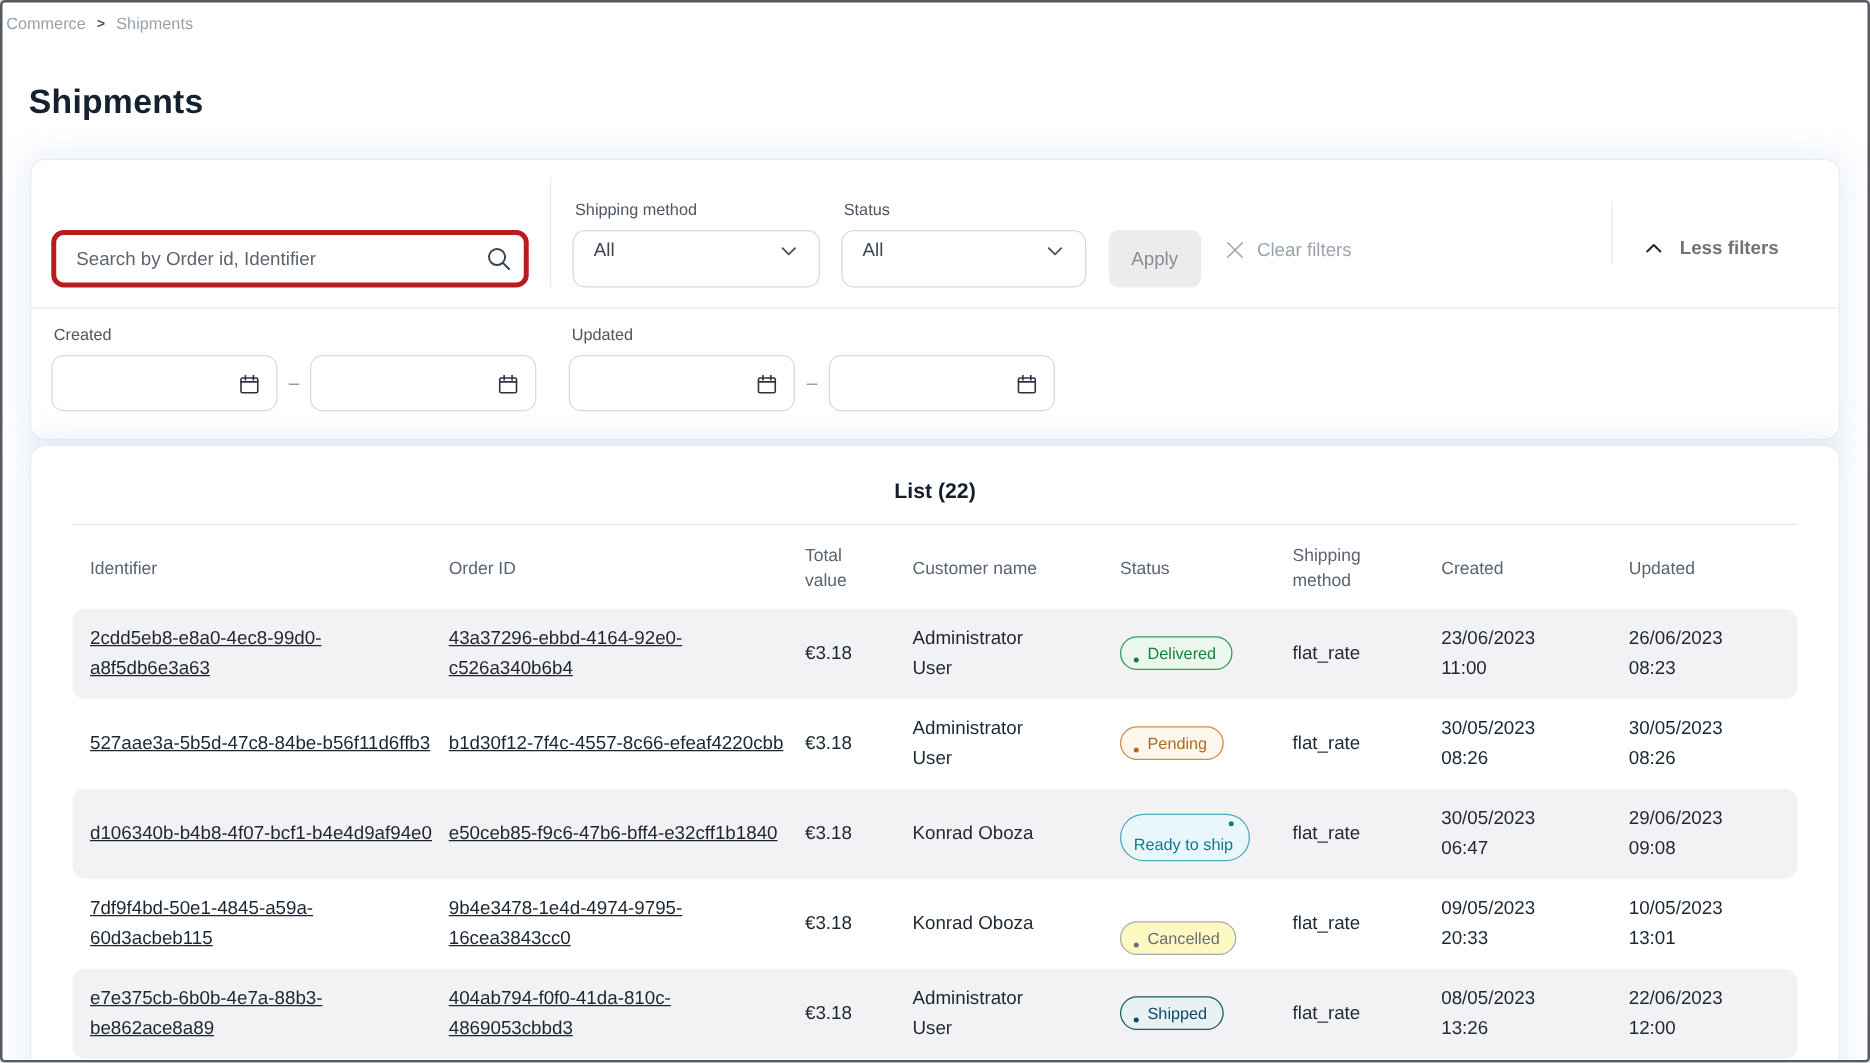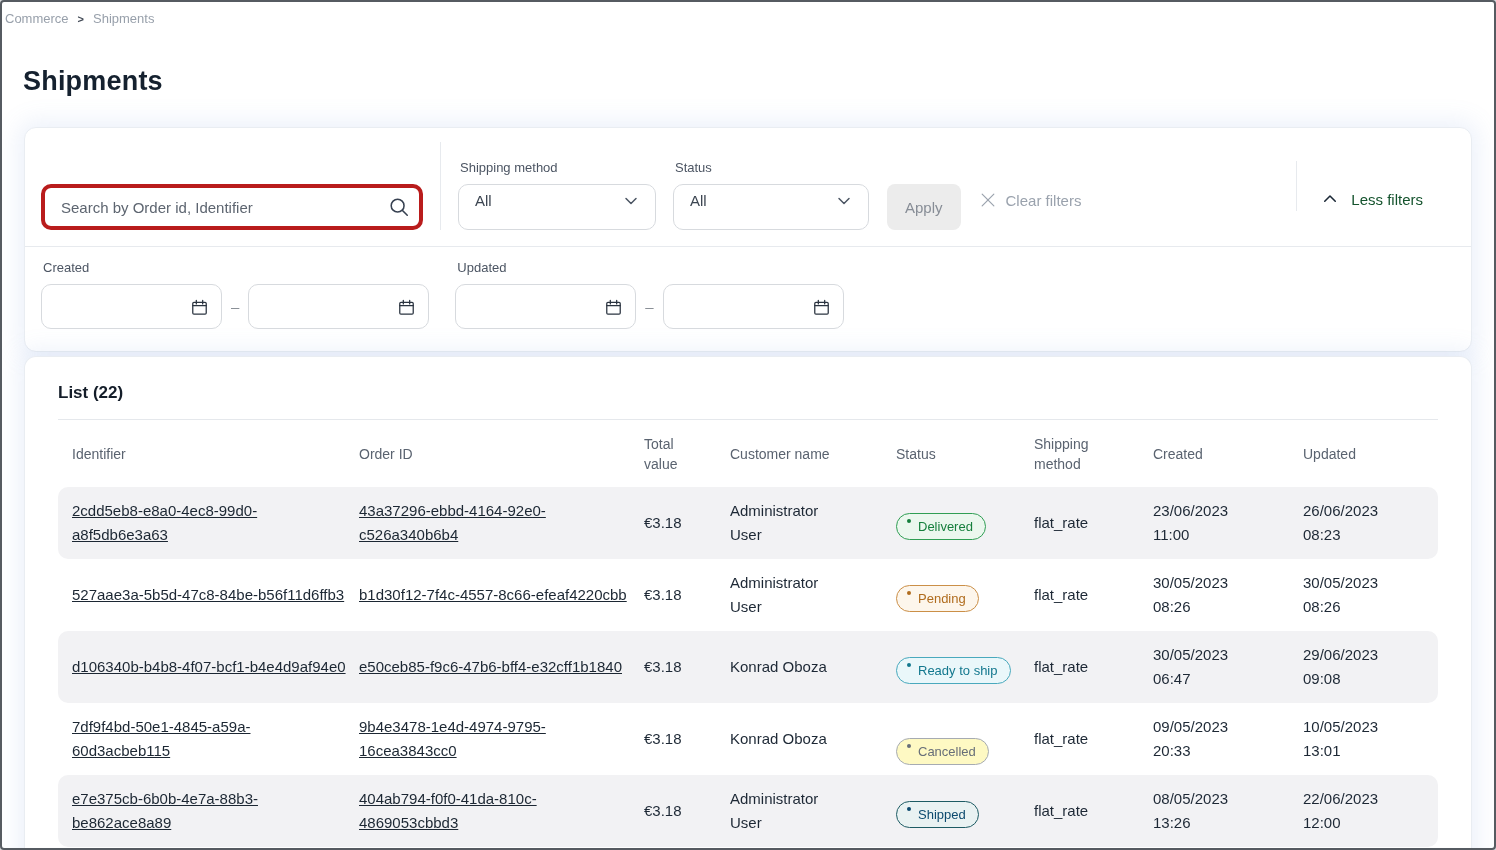--- a/index.html
+++ b/index.html
@@ -64,43 +64,43 @@
     font-family: "Liberation Sans", sans-serif;
     border-radius: 8px; cursor: pointer;
   }
   .clear-filters {
     margin-left: 17px; display: flex; align-items: center; gap: 8px;
     color: #9aa2ad; font-size: 15px; cursor: pointer;
     align-self: center; margin-top: 28px;
   }
   .spacer { flex: 1; }
   .toggle-filters {
-    display: flex; align-items: center; gap: 12px;
-    font-size: 15px; font-weight: 400; color: #14532d; cursor: pointer;
+    display: flex; align-items: flex-start; gap: 12px;
+    font-size: 15px; font-weight: 700; color: #737373; cursor: pointer;
     align-self: center; margin-top: 26px; margin-right: 32px;
   }
   .hdiv { height: 1px; background: #e7eaee; }
   
   .filters-row2 { display: flex; padding: 13px 16px 22px 16px; }
   .date-group { display: flex; flex-direction: column; }
   .date-group + .date-group { margin-left: 26px; }
   .date-inputs { display: flex; align-items: center; }
   .date-input {
     position: relative; width: 181px; height: 45px;
     border: 1px solid #d7dade; border-radius: 10px; background: #fff;
   }
   .date-input input {
     width: 100%; height: 100%; border: none; outline: none; background: transparent;
     padding: 0 42px 0 14px; font-size: 15px; color: #2b3440;
     font-family: "Liberation Sans", sans-serif;
   }
   .cal-icon { position: absolute; right: 12px; top: 13px; }
   .range-dash { color: #8a9097; font-size: 15px; margin: 0 9px; }
   
-  .list-title { font-size: 17px; font-weight: 700; color: #141d29; margin: 26px 33px 0 33px; }
+  .list-title { font-size: 17px; font-weight: 700; color: #141d29; margin: 26px 33px 0 33px; text-align: center; }
   .list-hdiv { height: 1px; background: #e5e8ec; margin: 16px 33px 0 33px; }
   .tgrid {
     display: grid;
     grid-template-columns: 287px 285px 86px 166px 138px 119px 150px 1fr;
     align-items: center;
   }
   .table-header {
     margin: 0 33px; padding: 0 14px; height: 67px;
     font-size: 14px; color: #5a6370;
   }
@@ -110,21 +110,21 @@
   .t-row {
     padding: 0 14px; min-height: 72px; border-radius: 10px;
     font-size: 15px; color: #1d2835;
   }
   .t-row:nth-child(odd) { background: #f2f2f4; }
   .cell { padding-right: 12px; line-height: 24px; }
   .cell-customer { padding-right: 44px; }
   .cell a { color: #1c2733; text-decoration: underline; cursor: pointer; }
   .stack span { display: block; line-height: 24px; }
   .status-badge {
-    display: inline-flex; align-items: flex-start; gap: 7px;
+    display: inline-flex; align-items: flex-end; gap: 7px;
     border: 1px solid; border-radius: 999px;
     padding: 5px 12px 5px 10px; font-size: 13px; line-height: 15px;
     background: #fff; white-space: nowrap;
   }
   .status-dot { width: 4px; height: 4px; border-radius: 50%; background: currentColor; flex: none; }
   svg { display: block; }
 </style>
 </head>
 <body>
 
@@ -337,21 +337,21 @@
   <div class="tgrid t-row">
     <div class="cell">
       <a>d106340b-b4b8-4f07-bcf1-b4e4d9af94e0</a>
     </div>
     <div class="cell">
       <a>e50ceb85-f9c6-47b6-bff4-e32cff1b1840</a>
     </div>
     <div class="cell">€3.18</div>
     <div class="cell cell-customer">Konrad Oboza</div>
     <div class="cell">
-      <span class="status-badge" style="color: rgb(19, 120, 142); background: rgb(234, 247, 250); border-color: rgb(73, 169, 189);">
+      <span class="status-badge" style="color: rgb(19, 120, 142); background: rgb(234, 247, 250); border-color: rgb(73, 169, 189); flex-direction: column;">
         <span class="status-dot"></span>
         <span>Ready to ship</span>
       </span>
     </div>
     <div class="cell">flat_rate</div>
     <div class="cell stack">
       <span>30/05/2023</span>
       <span>06:47</span>
     </div>
     <div class="cell stack">

